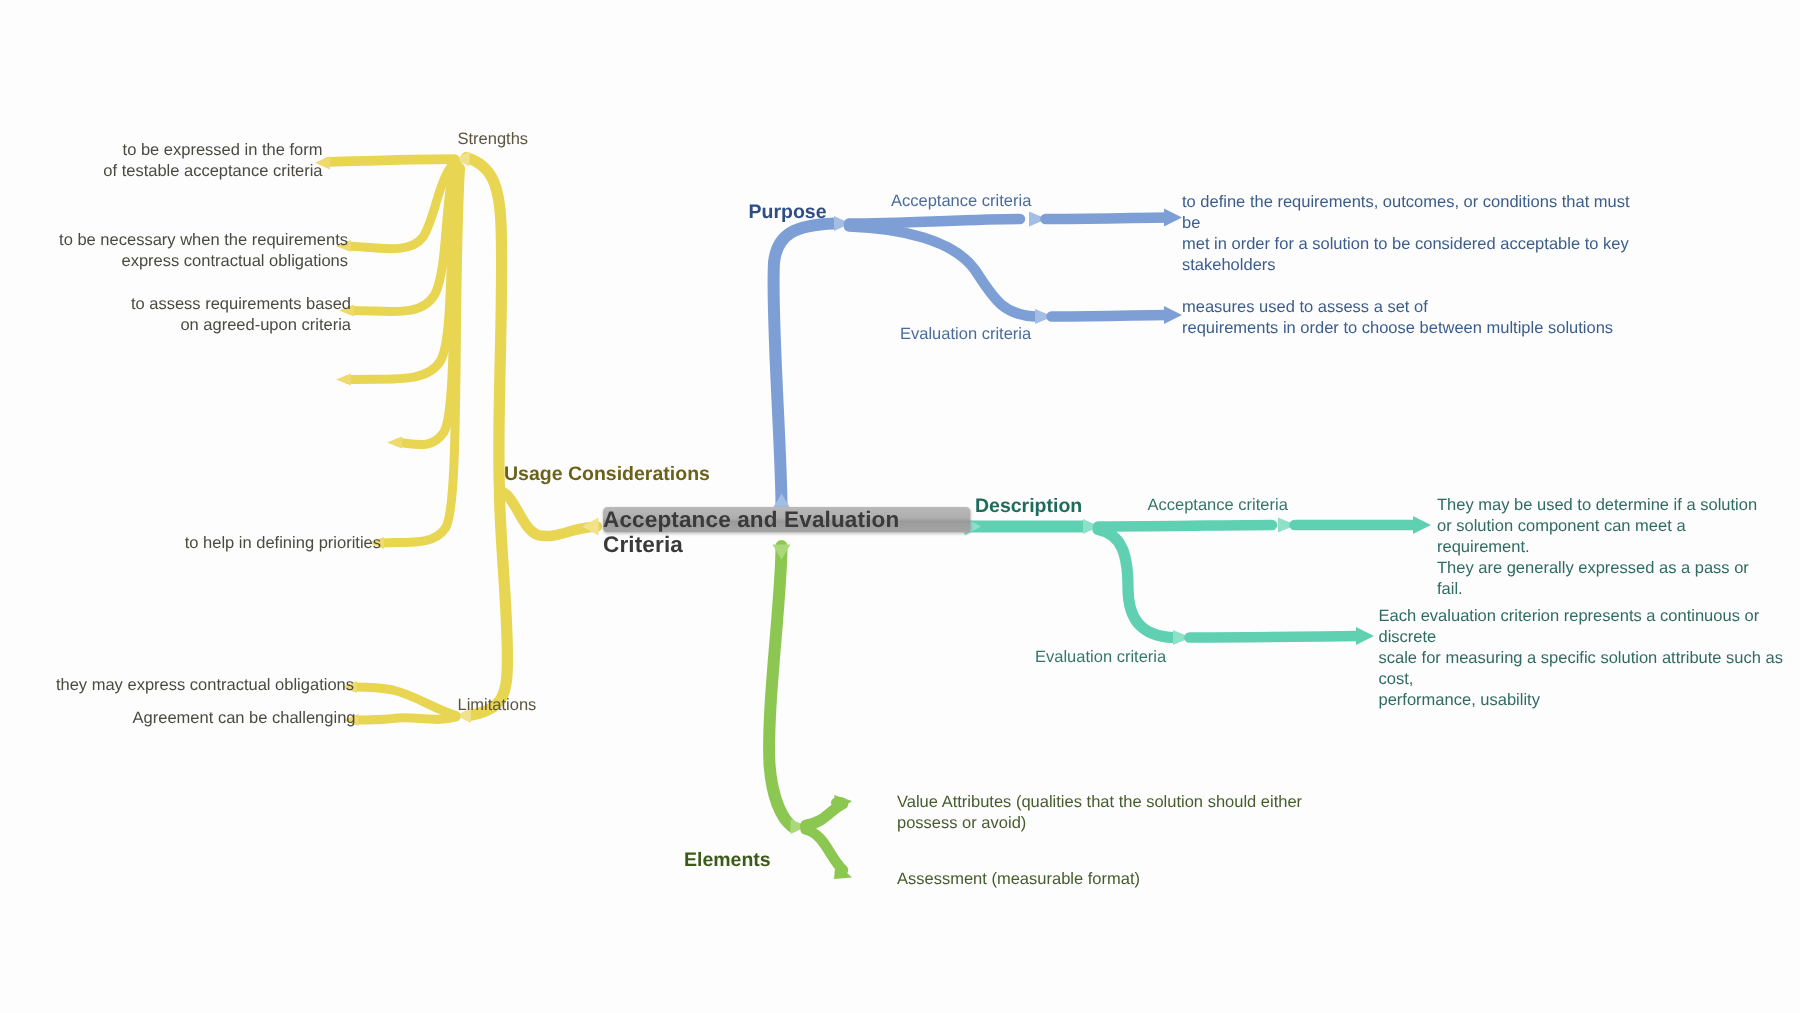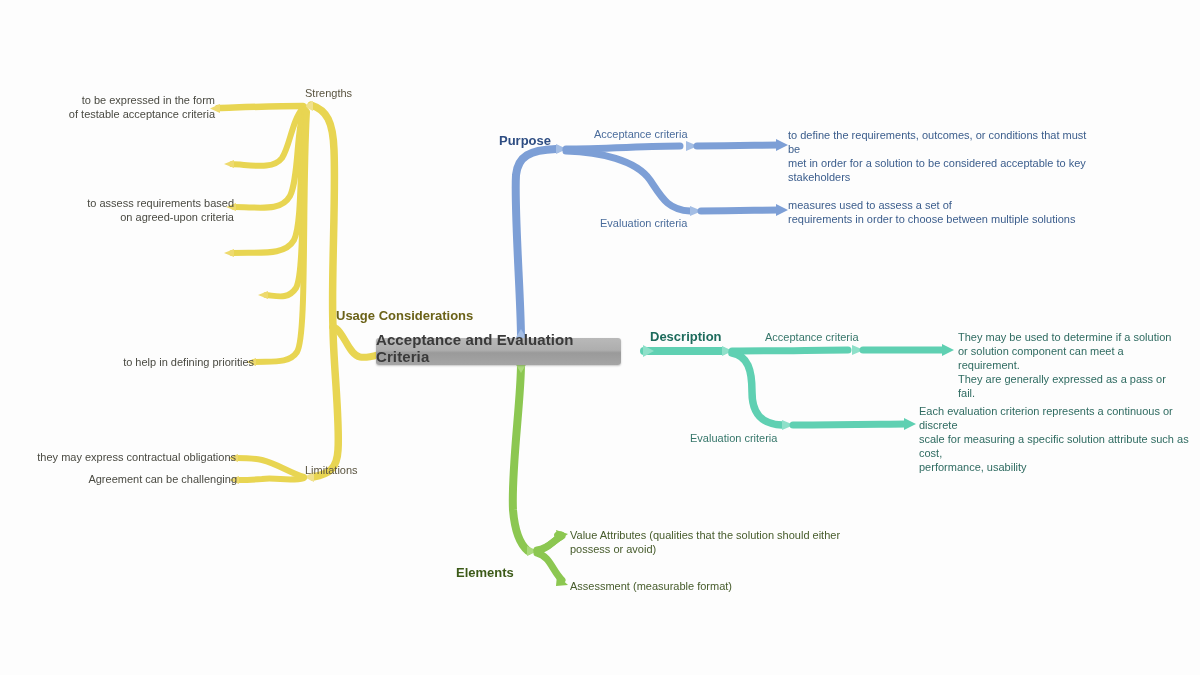--- a/index.html
+++ b/index.html
@@ -20,23 +20,23 @@
     line-height:13.5px;
     color:#4a4a42;
     white-space:pre-line;
   }
   .right{text-align:right;}
   .left{text-align:left;}
 
   
   #root-node{
     position:absolute;
-    left:376px;top:338px;
-    width:245px;height:27px;
-    display:flex;align-items:flex-end;justify-content:center;
+    left:402px;top:338px;
+    width:245px;height:17px;
+    display:flex;align-items:flex-start;justify-content:center;
     background:linear-gradient(to bottom,#b9b9b9 0%,#aeaeae 45%,#9a9a9a 55%,#a5a5a5 100%);
     border-radius:3px;
     box-shadow:0 1px 2px rgba(0,0,0,.22);
   }
   #root-node .root-text{
     font-size:15px;font-weight:bold;color:#3a3a3a;letter-spacing:.1px;
   }
 
   
   .head{
@@ -51,21 +51,21 @@
     position:absolute;font-size:11px;white-space:nowrap;
   }
   .sub.blue{color:#4a6c9b;}
   .sub.teal{color:#36766a;}
 
   .leaf{
     position:absolute;font-size:11px;line-height:14px;
   }
   .leaf.blue{color:#3b5d8c;}
   .leaf.teal{color:#2f6b61;}
-  .leaf.green{color:#475c2c;}
+  .leaf.green{color:#475c2c;margin-left:28px;}
 
   .plain-yellow{
     position:absolute;font-size:11px;color:#5a5440;white-space:nowrap;
   }
 </style>
 </head>
 <body>
 
 <div id="canvas">
 
@@ -157,20 +157,22 @@
 
   <div class="head usage" style="left:336px;top:308px;">Usage Considerations</div>
 
   <div class="plain-yellow" style="left:305px;top:87px;">Strengths</div>
 
   <div class="plain-yellow" style="left:305px;top:464px;">Limitations</div>
 
   <div class="node-label right" style="left:20px;top:94px;width:195px;">to be expressed in the form
 of testable acceptance criteria</div>
 
+  <div class="node-label right" style="left:20px;top:154px;width:212px;">to be necessary when the requirements
+express contractual obligations</div>
 
   <div class="node-label right" style="left:20px;top:197px;width:214px;">to assess requirements based
 on agreed-upon criteria</div>
 
 
 
   <div class="node-label right" style="left:20px;top:356px;width:234px;">to help in defining priorities</div>
 
   <div class="node-label right" style="left:20px;top:451px;width:216px;">they may express contractual obligations</div>
 

